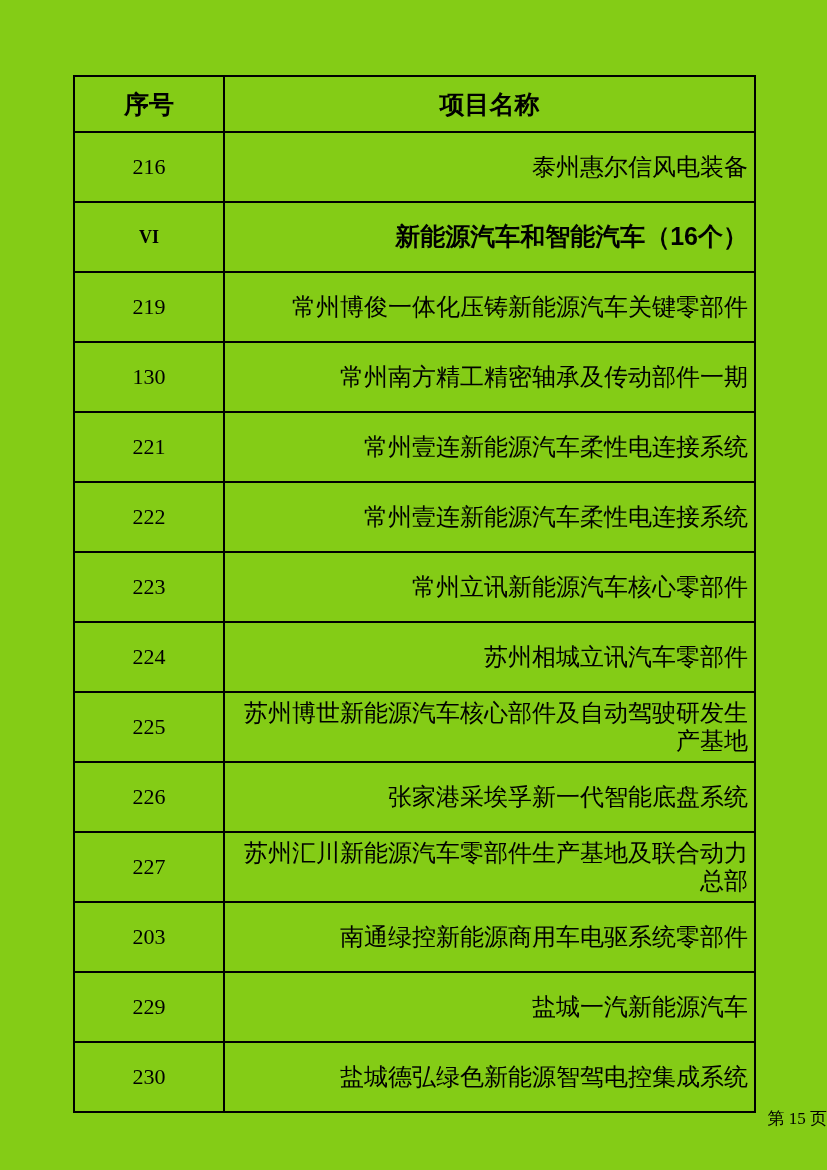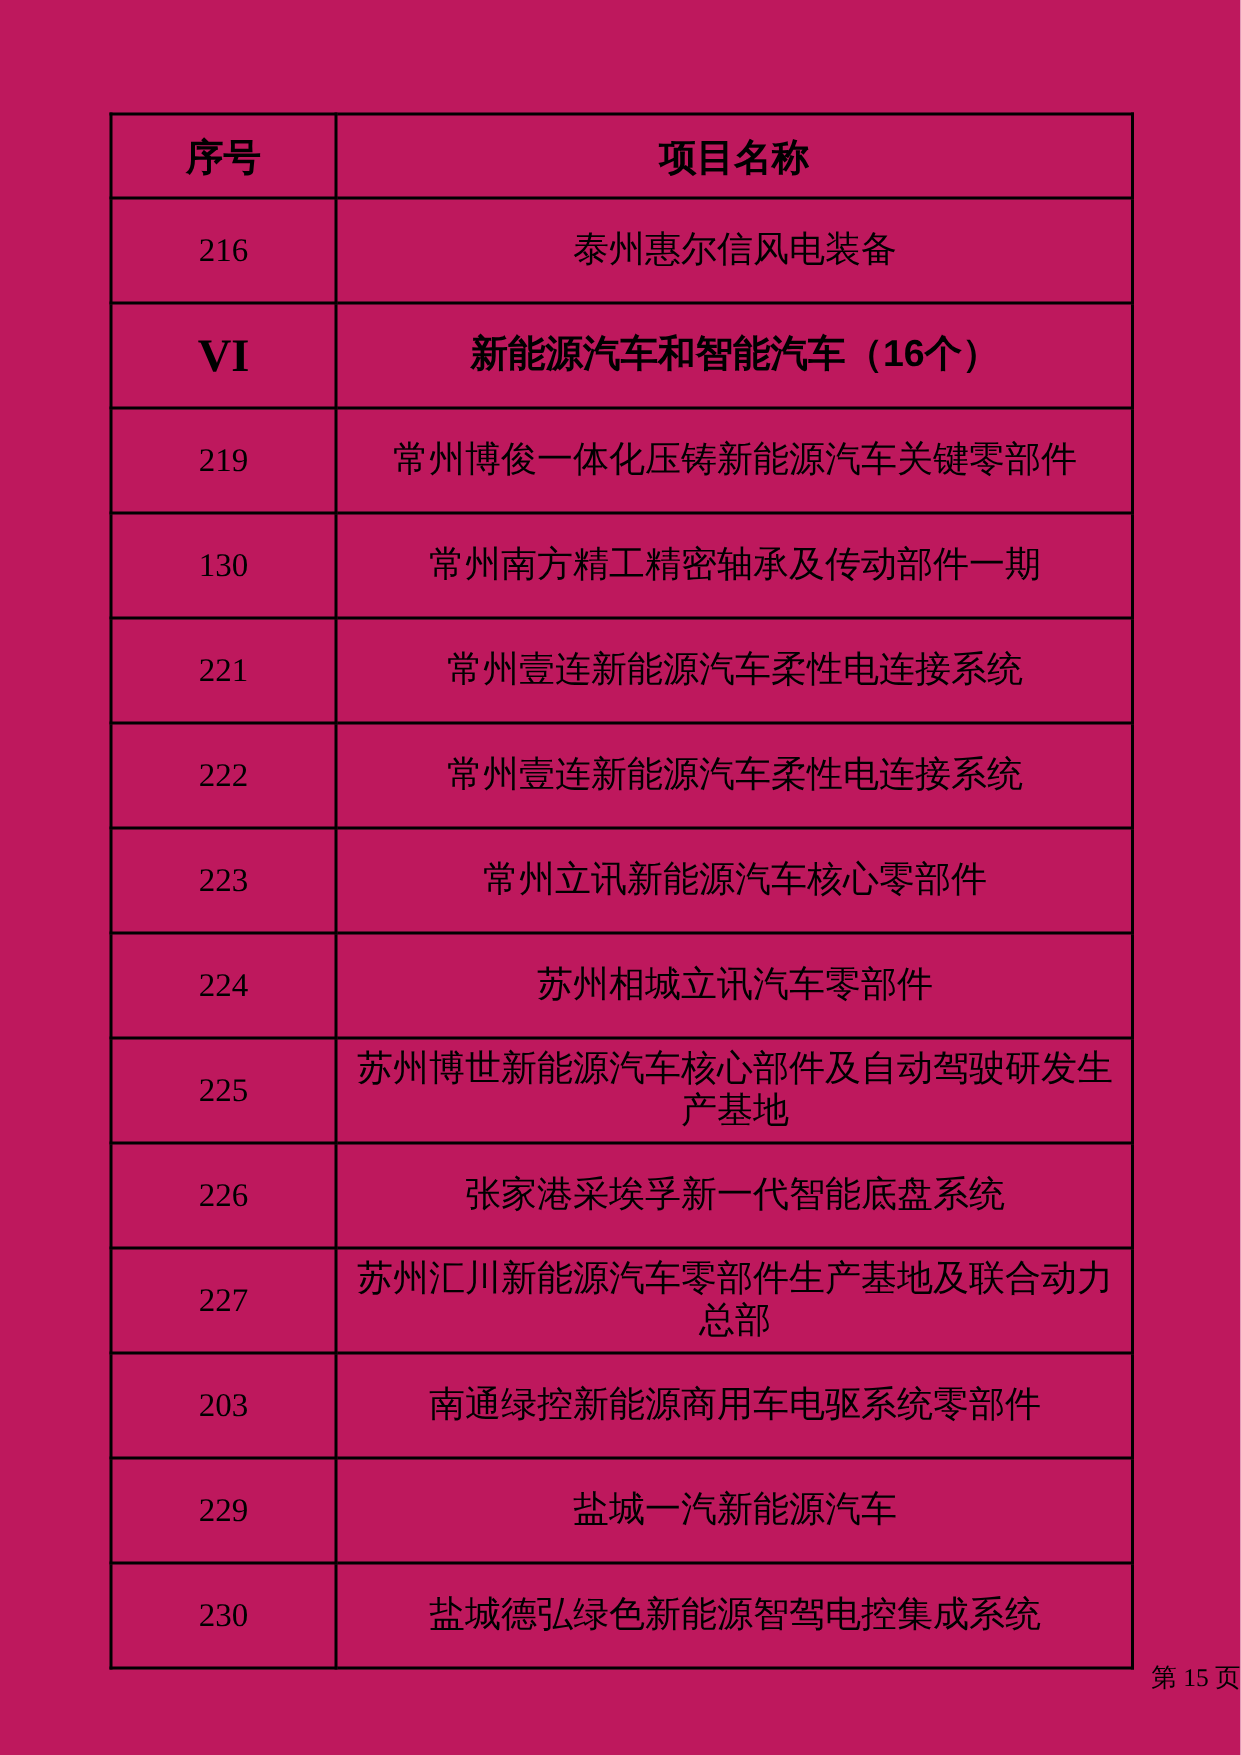--- a/index.html
+++ b/index.html
@@ -4,21 +4,21 @@
 <style>
   html, body {
     margin: 0;
     padding: 0;
     background: #ffffff;
   }
   .page {
     position: relative;
     width: 827px;
     height: 1170px;
-    background: #be185d;
+    background: #84cc16;
     overflow: hidden;
     font-family: "Liberation Serif", "DejaVu Serif", serif;
     color: #000000;
   }
   table.project-table {
     position: absolute;
     left: 73px;
     top: 75px;
     width: 681px;
     border-collapse: collapse;
@@ -42,28 +42,28 @@
   }
   .project-table tbody tr {
     height: 70px;
   }
   td.cell-no {
     text-align: center;
     font-size: 22px;
     font-family: "Liberation Serif", "DejaVu Serif", serif;
   }
   td.cell-name {
-    text-align: center;
+    text-align: right;
     font-size: 24px;
     line-height: 1.18;
     padding: 2px 6px 2px 7px;
     font-family: "Liberation Serif", "DejaVu Serif", serif;
   }
   tr.section-row td.cell-no {
-    font-size: 31px;
+    font-size: 18px;
     font-weight: bold;
   }
   tr.section-row td.cell-name {
     font-family: "Liberation Sans", "DejaVu Sans", sans-serif;
     font-weight: bold;
     font-size: 25px;
   }
   .page-footer {
     position: absolute;
     left: 0;

